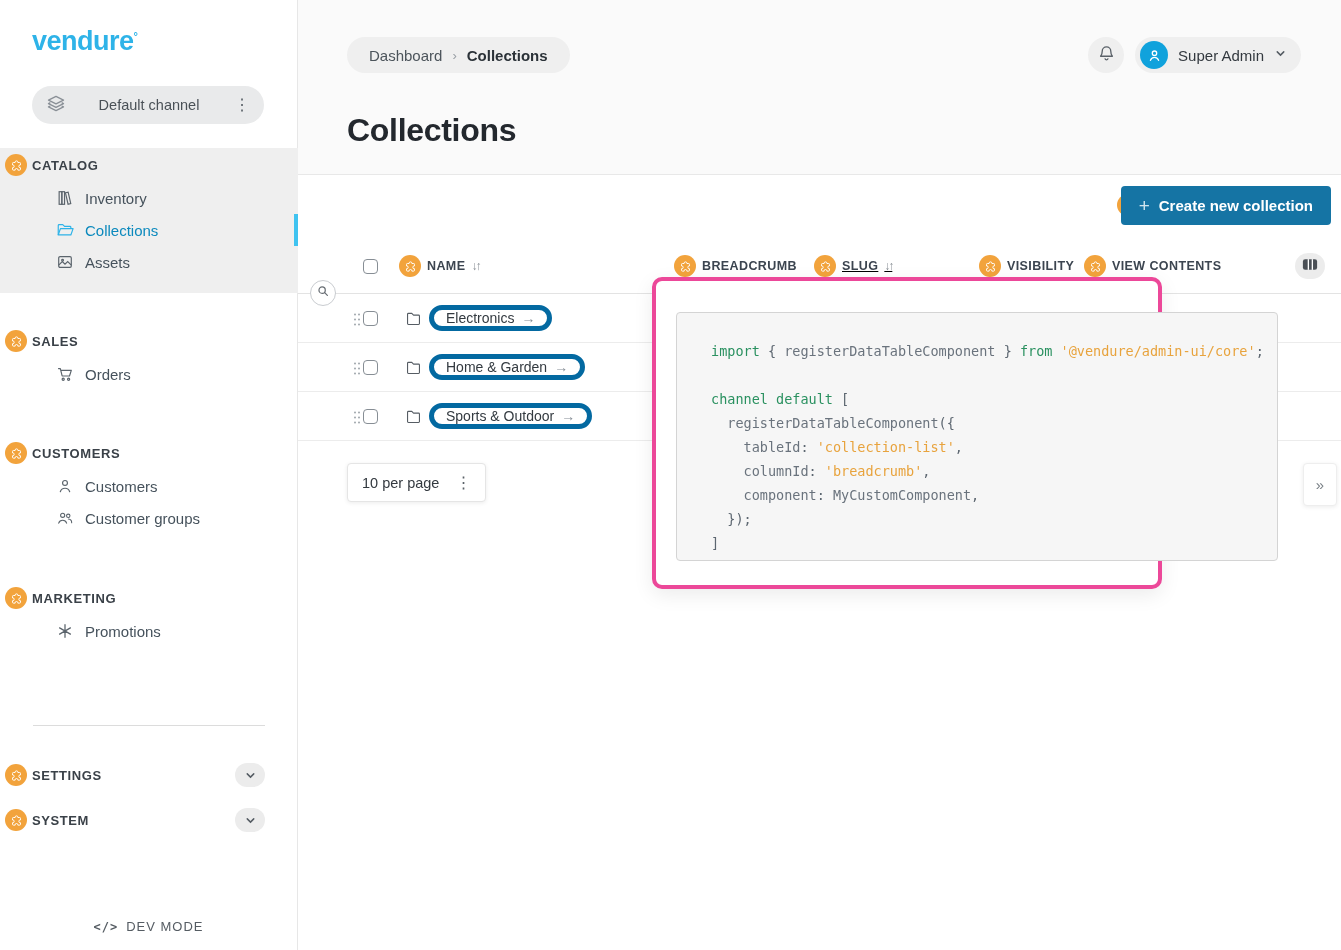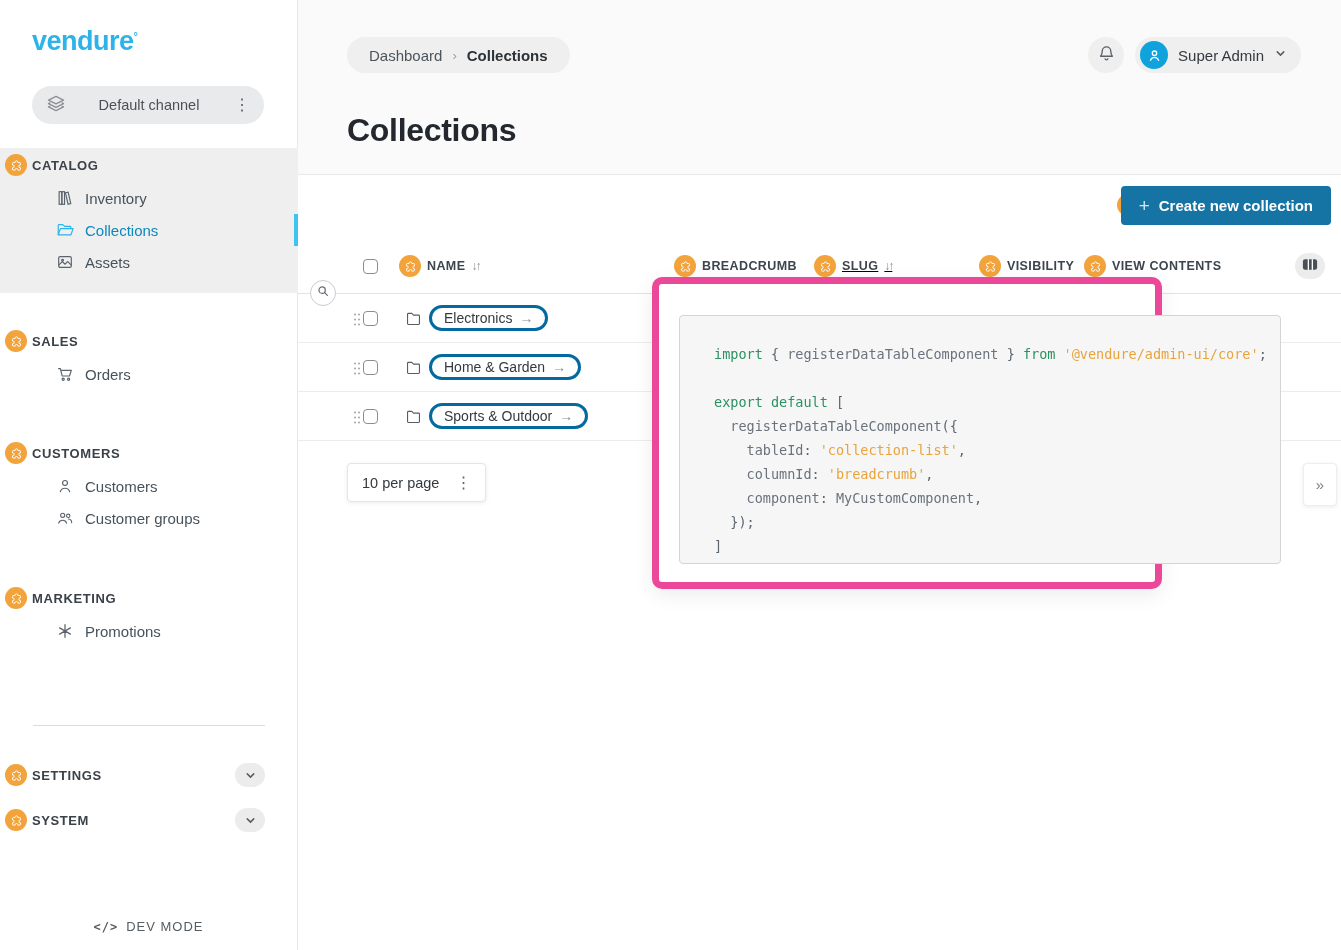--- a/index.html
+++ b/index.html
@@ -59,30 +59,30 @@
   .th-check { position:absolute; left:65px; top:259px; }
   .cols-btn { position:absolute; left:997px; top:253px; width:30px; height:26px; background:#ececec; border-radius:13px; display:flex; align-items:center; justify-content:center; cursor:pointer; }
 
   
   .tbody { position:absolute; left:0; top:293px; width:1043px; border-top:1px solid #e3e3e3; }
   .trow { position:relative; height:49px; border-bottom:1px solid #ececec; }
   .drag-handle { position:absolute; left:55px; top:18px; cursor:grab; }
   .trow .checkbox { position:absolute; left:65px; top:17px; }
   .row-folder { position:absolute; left:107px; top:16px; }
   .row-folder svg { width:17px; height:17px; color:#565d64; }
-  .name-pill { position:absolute; left:131px; top:11px; height:26px; border:3px solid #0369a1; border-radius:13px; background:#fff; display:flex; align-items:center; gap:7px; padding:0 12px; font-size:14px; color:#333a40; cursor:pointer; white-space:nowrap; }
+  .name-pill { position:absolute; left:131px; top:11px; height:26px; border:5px solid #0369a1; border-radius:13px; background:#fff; display:flex; align-items:center; gap:7px; padding:0 12px; font-size:14px; color:#333a40; cursor:pointer; white-space:nowrap; }
   .name-pill .arrow { color:#868e96; font-size:14px; }
   .search-btn { position:absolute; left:12px; top:280px; width:26px; height:26px; border-radius:50%; background:#fff; border:1px solid #c9ccd0; display:flex; align-items:center; justify-content:center; cursor:pointer; z-index:5; }
 
   
   .perpage-card { position:absolute; left:49px; top:463px; height:39px; background:#fff; border:1px solid #e5e5e5; border-radius:4px; box-shadow:0 1px 4px rgba(0,0,0,0.08); display:flex; align-items:center; gap:14px; padding:0 12px 0 14px; font-size:14.5px; color:#33393f; cursor:pointer; }
   .next-card { position:absolute; left:1005px; top:463px; width:34px; height:43px; background:#fff; border:1px solid #eee; border-radius:4px; box-shadow:0 1px 4px rgba(0,0,0,0.08); display:flex; align-items:center; justify-content:center; color:#7a8187; font-size:15px; cursor:pointer; }
 
   
-  .popup { position:absolute; left:354px; top:277px; width:510px; height:312px; background:#fff; border:7px solid #ec4899; border-radius:10px; box-shadow:0 6px 20px rgba(0,0,0,0.08); z-index:10; }
+  .popup { position:absolute; left:354px; top:277px; width:510px; height:312px; background:#fff; border:4px solid #ec4899; border-radius:10px; box-shadow:0 6px 20px rgba(0,0,0,0.08); z-index:10; }
   .codeblock { position:absolute; left:20px; top:31px; width:602px; height:249px; background:#f6f6f6; border:1px solid #d4d4d4; border-radius:4px; padding:26px 0 0 34px; font-family:"DejaVu Sans Mono", monospace; font-size:13.5px; overflow:hidden; }
   .code-line { height:24px; line-height:24px; white-space:pre; }
   .tok-kw { color:#2a9160; }
   .tok-str { color:#e8a33d; }
   .tok-id { color:#6a737d; }
   .tok-pl { color:#5c6670; }
 </style>
 </head>
 <body>
 
@@ -415,21 +415,21 @@
       <span class="kebab">⋮</span>
     </div>
     <div class="next-card">
       <span>»</span>
     </div>
 
     <div class="popup">
       <div class="codeblock">
           <div class="code-line"><span class="tok-kw">import</span><span class="tok-pl"> { </span><span class="tok-id">registerDataTableComponent</span><span class="tok-pl"> } </span><span class="tok-kw">from</span><span class="tok-pl"> </span><span class="tok-str">'@vendure/admin-ui/core'</span><span class="tok-pl">;</span></div>
           <div class="code-line">&nbsp;</div>
-          <div class="code-line"><span class="tok-kw">export</span><span class="tok-pl"> </span><span class="tok-kw">default</span><span class="tok-pl"> [</span></div>
+          <div class="code-line"><span class="tok-kw">channel</span><span class="tok-pl"> </span><span class="tok-kw">default</span><span class="tok-pl"> [</span></div>
           <div class="code-line"><span class="tok-pl">  </span><span class="tok-id">registerDataTableComponent</span><span class="tok-pl">({</span></div>
           <div class="code-line"><span class="tok-pl">    </span><span class="tok-id">tableId</span><span class="tok-pl">: </span><span class="tok-str">'collection-list'</span><span class="tok-pl">,</span></div>
           <div class="code-line"><span class="tok-pl">    </span><span class="tok-id">columnId</span><span class="tok-pl">: </span><span class="tok-str">'breadcrumb'</span><span class="tok-pl">,</span></div>
           <div class="code-line"><span class="tok-pl">    </span><span class="tok-id">component</span><span class="tok-pl">: </span><span class="tok-id">MyCustomComponent</span><span class="tok-pl">,</span></div>
           <div class="code-line"><span class="tok-pl">  });</span></div>
           <div class="code-line"><span class="tok-pl">]</span></div>
         </div>
     </div>
   </div>
 </div>

